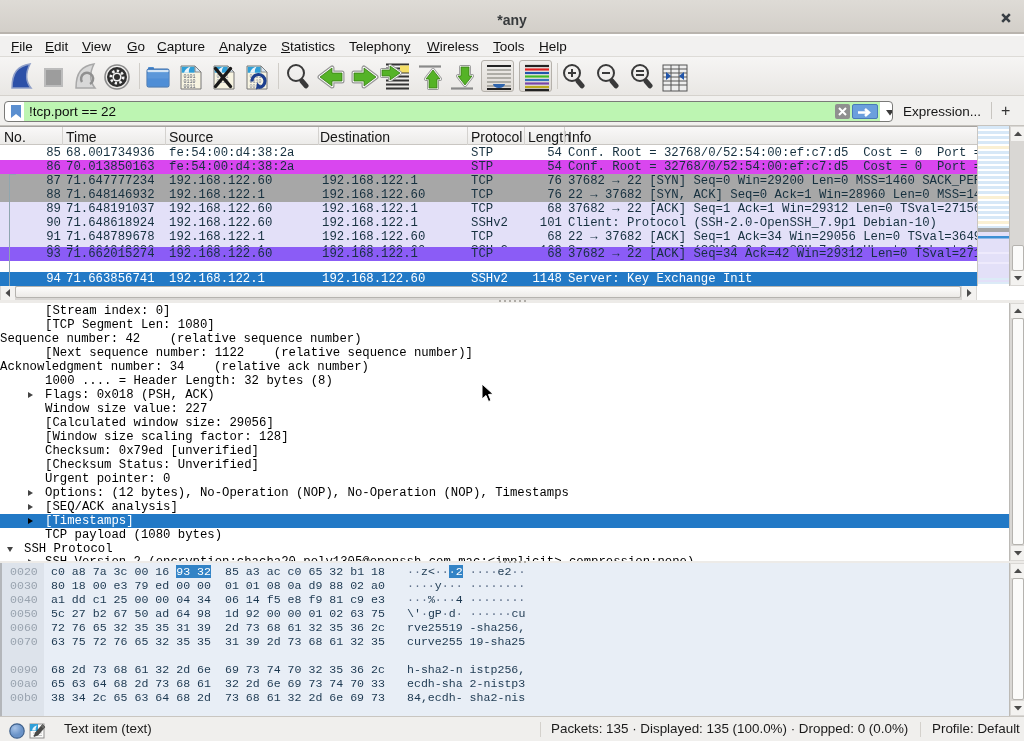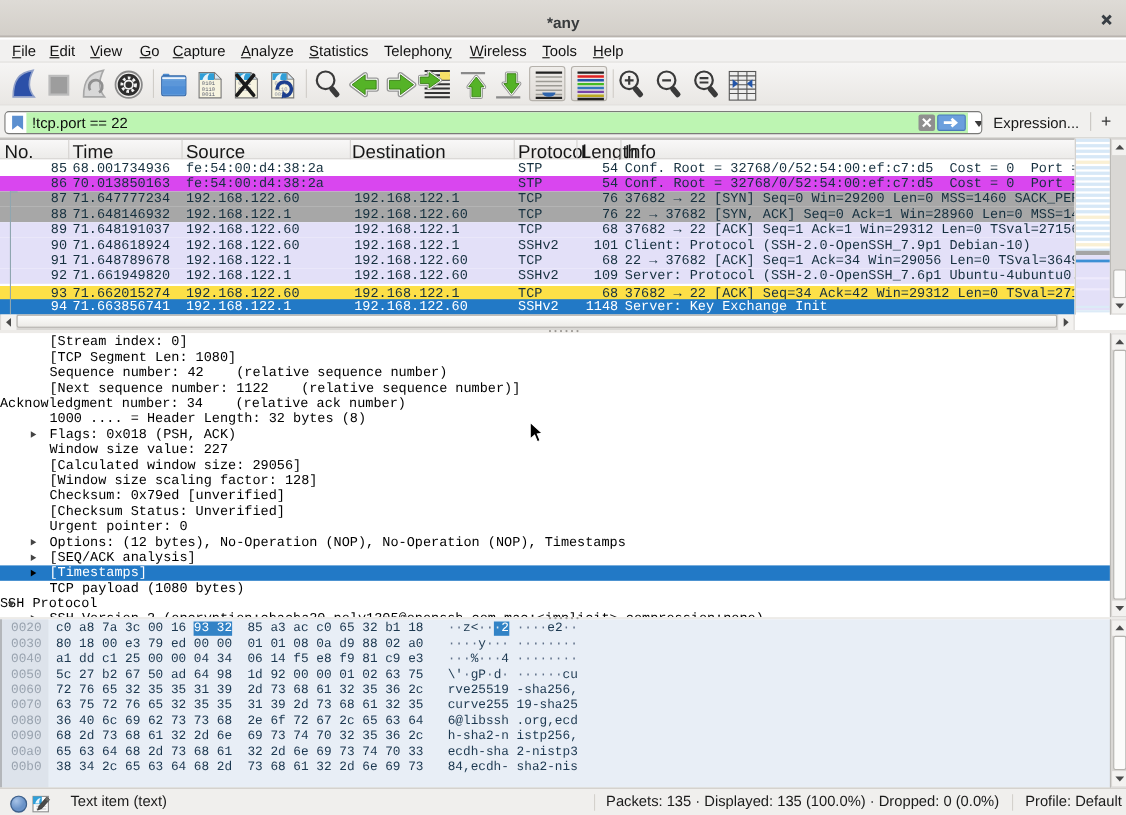--- a/index.html
+++ b/index.html
@@ -25,21 +25,21 @@
   #filterbar { left:0; top:96px; width:1024px; height:30px; background:#f1f0ee; border-bottom:1px solid #c6c3be; }
   #filterfield { left:4px; top:5px; width:889px; height:21px; border:1px solid #7a7a78; border-radius:4px;
      background:#fff; overflow:hidden; }
   #filtergreen { left:19px; top:0px; width:856px; height:19px; background:#bdf5b2; }
   #filtertext { left:24px; top:2px; font-size:13.5px; color:#0c0c0c; }
   #exprtext { left:903px; top:8px; font-size:13.5px; color:#171717; }
   #plus { left:1001px; top:6px; font-size:16px; color:#333; }
   
   #plheader { left:0; top:126px; width:977px; height:19px;
      background:linear-gradient(#f9f8f8,#ecebe9); border-bottom:1px solid #c9c6c2; border-top:1px solid #a5a3a0;}
-  .hcol { position:absolute; top:2px; font-size:17px; color:#161616; }
+  .hcol { position:absolute; top:2px; font-size:14px; color:#161616; }
   .hsep { position:absolute; top:0; width:1px; height:19px; background:#d4d2cf; }
   .prow { position:absolute; left:0; width:977px; height:14px; font-family:"Liberation Mono",monospace;
       font-size:12.3px; line-height:14px; color:#16303f; white-space:pre; }
   .prow span { position:absolute; }
   .c-no { left:0; width:61px; text-align:right; }
   .c-t { left:66px; } .c-s { left:169px; } .c-d { left:322px; } .c-p { left:471px; }
   .c-l { left:505px; width:57px; text-align:right; } .c-i { left:568px; width:409px; overflow:hidden; }
   
   #hscroll { left:0; top:286px; width:977px; height:14px; background:#d9d7d4; }
   #split1 { left:0; top:300px; width:1024px; height:3px; background:#edebe8; }
@@ -271,21 +271,21 @@
 
   <div id="plist" class="abs" style="left:0;top:145px;width:977px;height:167px;background:#fff;overflow:hidden">
     <div class="prow" style="top:1px;background:#fff"><span class="c-no">85</span><span class="c-t">68.001734936</span><span class="c-s">fe:54:00:d4:38:2a</span><span class="c-p">STP</span><span class="c-l">54</span><span class="c-i">Conf. Root = 32768/0/52:54:00:ef:c7:d5  Cost = 0  Port = 0x8005</span></div>
     <div class="prow" style="top:15px;background:#d946ef"><span class="c-no">86</span><span class="c-t">70.013850163</span><span class="c-s">fe:54:00:d4:38:2a</span><span class="c-p">STP</span><span class="c-l">54</span><span class="c-i">Conf. Root = 32768/0/52:54:00:ef:c7:d5  Cost = 0  Port = 0x8005</span></div>
     <div class="prow" style="top:29px;background:#a7a7a7"><span class="c-no">87</span><span class="c-t">71.647777234</span><span class="c-s">192.168.122.60</span><span class="c-d">192.168.122.1</span><span class="c-p">TCP</span><span class="c-l">76</span><span class="c-i">37682 → 22 [SYN] Seq=0 Win=29200 Len=0 MSS=1460 SACK_PERM TSval=2715660938</span></div>
     <div class="prow" style="top:43px;background:#a7a7a7"><span class="c-no">88</span><span class="c-t">71.648146932</span><span class="c-s">192.168.122.1</span><span class="c-d">192.168.122.60</span><span class="c-p">TCP</span><span class="c-l">76</span><span class="c-i">22 → 37682 [SYN, ACK] Seq=0 Ack=1 Win=28960 Len=0 MSS=1460 SACK_PERM</span></div>
     <div class="prow" style="top:57px;background:#e3e0f8"><span class="c-no">89</span><span class="c-t">71.648191037</span><span class="c-s">192.168.122.60</span><span class="c-d">192.168.122.1</span><span class="c-p">TCP</span><span class="c-l">68</span><span class="c-i">37682 → 22 [ACK] Seq=1 Ack=1 Win=29312 Len=0 TSval=2715660939 TSecr=3649595577</span></div>
     <div class="prow" style="top:71px;background:#e3e0f8"><span class="c-no">90</span><span class="c-t">71.648618924</span><span class="c-s">192.168.122.60</span><span class="c-d">192.168.122.1</span><span class="c-p">SSHv2</span><span class="c-l">101</span><span class="c-i">Client: Protocol (SSH-2.0-OpenSSH_7.9p1 Debian-10)</span></div>
     <div class="prow" style="top:85px;background:#e3e0f8"><span class="c-no">91</span><span class="c-t">71.648789678</span><span class="c-s">192.168.122.1</span><span class="c-d">192.168.122.60</span><span class="c-p">TCP</span><span class="c-l">68</span><span class="c-i">22 → 37682 [ACK] Seq=1 Ack=34 Win=29056 Len=0 TSval=3649595578 TSecr=2715660939</span></div>
     <div class="prow" style="top:99px;background:#e3e0f8"><span class="c-no">92</span><span class="c-t">71.661949820</span><span class="c-s">192.168.122.1</span><span class="c-d">192.168.122.60</span><span class="c-p">SSHv2</span><span class="c-l">109</span><span class="c-i">Server: Protocol (SSH-2.0-OpenSSH_7.6p1 Ubuntu-4ubuntu0.3)</span></div>
-    <div class="prow" style="top:115px;background:#fde047"><span class="c-no">93</span><span class="c-t">71.662015274</span><span class="c-s">192.168.122.60</span><span class="c-d">192.168.122.1</span><span class="c-p">TCP</span><span class="c-l">68</span><span class="c-i">37682 → 22 [ACK] Seq=34 Ack=42 Win=29312 Len=0 TSval=2715660952 TSecr=3649595591</span></div>
+    <div class="prow" style="top:102px;background:#8b5cf6"><span class="c-no">93</span><span class="c-t">71.662015274</span><span class="c-s">192.168.122.60</span><span class="c-d">192.168.122.1</span><span class="c-p">TCP</span><span class="c-l">68</span><span class="c-i">37682 → 22 [ACK] Seq=34 Ack=42 Win=29312 Len=0 TSval=2715660952 TSecr=3649595591</span></div>
     <div class="prow" style="top:127px;background:#2279c6;color:#fff"><span class="c-no">94</span><span class="c-t">71.663856741</span><span class="c-s">192.168.122.1</span><span class="c-d">192.168.122.60</span><span class="c-p">SSHv2</span><span class="c-l">1148</span><span class="c-i">Server: Key Exchange Init</span></div>
     <div class="abs" style="left:9px;top:29px;width:1px;height:112px;background:#8fa6b0"></div>
     <div class="abs" style="left:9px;top:29px;width:7px;height:1px;background:#8fa6b0"></div>
   </div>
 
   <div id="minimap" class="abs" style="left:977px;top:126px;width:31px;height:160px;background:#fff;border-left:1px solid #c9c6c2">
     <svg width="31" height="160">
       <rect x="0" y="0" width="31" height="3" fill="#d7e8f7"></rect>
       <rect x="0" y="5" width="31" height="3" fill="#d7e8f7"></rect>
       <rect x="0" y="10" width="31" height="3" fill="#d7e8f7"></rect>
@@ -324,49 +324,48 @@
     <div class="sbbtn" style="left:auto;right:1px;top:0px"><svg width="14" height="14">
         <path d="M5 3 L9.5 7 L5 11 Z" fill="#4a4a4a"></path>
       </svg></div>
     <div class="sbthumb" style="left:15px;top:0px;width:946px;height:12px;background:linear-gradient(#fdfdfc,#eceae7)"></div>
   </div>
   <div id="split1" class="abs"></div>
 
   <div id="details" class="abs">
     <div class="dline" style="top:1px"><span style="padding-left:45px">[Stream index: 0]</span></div>
     <div class="dline" style="top:15px"><span style="padding-left:45px">[TCP Segment Len: 1080]</span></div>
-    <div class="dline" style="top:29px"><span style="padding-left:45px">Sequence number: 42    (relative sequence number)</span></div>
+    <div class="dline" style="top:29px"><span style="">Sequence number: 42    (relative sequence number)</span></div>
     <div class="dline" style="top:43px"><span style="padding-left:45px">[Next sequence number: 1122    (relative sequence number)]</span></div>
     <div class="dline" style="top:57px"><span style="">Acknowledgment number: 34    (relative ack number)</span></div>
     <div class="dline" style="top:71px"><span style="padding-left:45px">1000 .... = Header Length: 32 bytes (8)</span></div>
     <div class="dline" style="top:85px"><i class="exp" style="left:28px"></i><span style="padding-left:45px">Flags: 0x018 (PSH, ACK)</span></div>
     <div class="dline" style="top:99px"><span style="padding-left:45px">Window size value: 227</span></div>
     <div class="dline" style="top:113px"><span style="padding-left:45px">[Calculated window size: 29056]</span></div>
     <div class="dline" style="top:127px"><span style="padding-left:45px">[Window size scaling factor: 128]</span></div>
     <div class="dline" style="top:141px"><span style="padding-left:45px">Checksum: 0x79ed [unverified]</span></div>
     <div class="dline" style="top:155px"><span style="padding-left:45px">[Checksum Status: Unverified]</span></div>
     <div class="dline" style="top:169px"><span style="padding-left:45px">Urgent pointer: 0</span></div>
     <div class="dline" style="top:183px"><i class="exp" style="left:28px"></i><span style="padding-left:45px">Options: (12 bytes), No-Operation (NOP), No-Operation (NOP), Timestamps</span></div>
     <div class="dline" style="top:211px;background:#2279c6;color:#fff"><i class="exp" style="left:28px;border-left-color:#000"></i><span style="padding-left:45px">[Timestamps]</span></div>
     <div class="dline" style="top:197px"><i class="exp" style="left:28px"></i><span style="padding-left:45px">[SEQ/ACK analysis]</span></div>
     <div class="dline" style="top:225px"><span style="padding-left:45px">TCP payload (1080 bytes)</span></div>
-    <div class="dline" style="top:239px"><i class="expd" style="left:7px"></i><span style="">SSH Protocol</span></div>
+    <div class="dline" style="top:239px"><i class="expd" style="left:7px"></i><span style="padding-left:24px">SSH Protocol</span></div>
     <div class="dline" style="top:252px"><i class="exp" style="left:28px"></i><span style="padding-left:45px">SSH Version 2 (encryption:chacha20-poly1305@openssh.com mac:&lt;implicit&gt; compression:none)</span></div>
   </div>
   <div id="split2" class="abs"></div>
 
   <div id="hexpane" class="abs">
     <div id="offband"></div>
     <div class="xline" style="top:2px"><span class="xoff">0020</span><span class="xhex">c0 a8 7a 3c 00 16 <span class="hl">93 32</span>  85 a3 ac c0 65 32 b1 18</span><span class="xasc"><i>··</i>z&lt;<i>··</i><span class="hl"><i>·</i>2</span> <i>····</i>e2<i>··</i></span></div>
     <div class="xline" style="top:16px"><span class="xoff">0030</span><span class="xhex">80 18 00 e3 79 ed 00 00  01 01 08 0a d9 88 02 a0</span><span class="xasc"><i>····</i>y<i>···</i> <i>········</i></span></div>
     <div class="xline" style="top:30px"><span class="xoff">0040</span><span class="xhex">a1 dd c1 25 00 00 04 34  06 14 f5 e8 f9 81 c9 e3</span><span class="xasc"><i>···</i>%<i>···</i>4 <i>········</i></span></div>
     <div class="xline" style="top:44px"><span class="xoff">0050</span><span class="xhex">5c 27 b2 67 50 ad 64 98  1d 92 00 00 01 02 63 75</span><span class="xasc">\'<i>·</i>gP<i>·</i>d<i>·</i> <i>······</i>cu</span></div>
     <div class="xline" style="top:58px"><span class="xoff">0060</span><span class="xhex">72 76 65 32 35 35 31 39  2d 73 68 61 32 35 36 2c</span><span class="xasc">rve25519 -sha256,</span></div>
     <div class="xline" style="top:72px"><span class="xoff">0070</span><span class="xhex">63 75 72 76 65 32 35 35  31 39 2d 73 68 61 32 35</span><span class="xasc">curve255 19-sha25</span></div>
-    <div class="xline" style="top:86px"><span class="xoff">0080</span><span class="xhex">36 40 6c 69 62 73 73 68  2e 6f 72 67 2c 65 63 64</span><span class="xasc">6@libssh .org,ecd</span></div>
     <div class="xline" style="top:100px"><span class="xoff">0090</span><span class="xhex">68 2d 73 68 61 32 2d 6e  69 73 74 70 32 35 36 2c</span><span class="xasc">h-sha2-n istp256,</span></div>
     <div class="xline" style="top:114px"><span class="xoff">00a0</span><span class="xhex">65 63 64 68 2d 73 68 61  32 2d 6e 69 73 74 70 33</span><span class="xasc">ecdh-sha 2-nistp3</span></div>
     <div class="xline" style="top:128px"><span class="xoff">00b0</span><span class="xhex">38 34 2c 65 63 64 68 2d  73 68 61 32 2d 6e 69 73</span><span class="xasc">84,ecdh- sha2-nis</span></div>
   </div>
 
   <div id="statusbar" class="abs">
     <svg class="abs" style="left:9px;top:6px" width="16" height="16">
       <defs>
         <radialGradient id="cg" cx="0.35" cy="0.3">
           <stop offset="0" stop-color="#a8c4e8"></stop>

